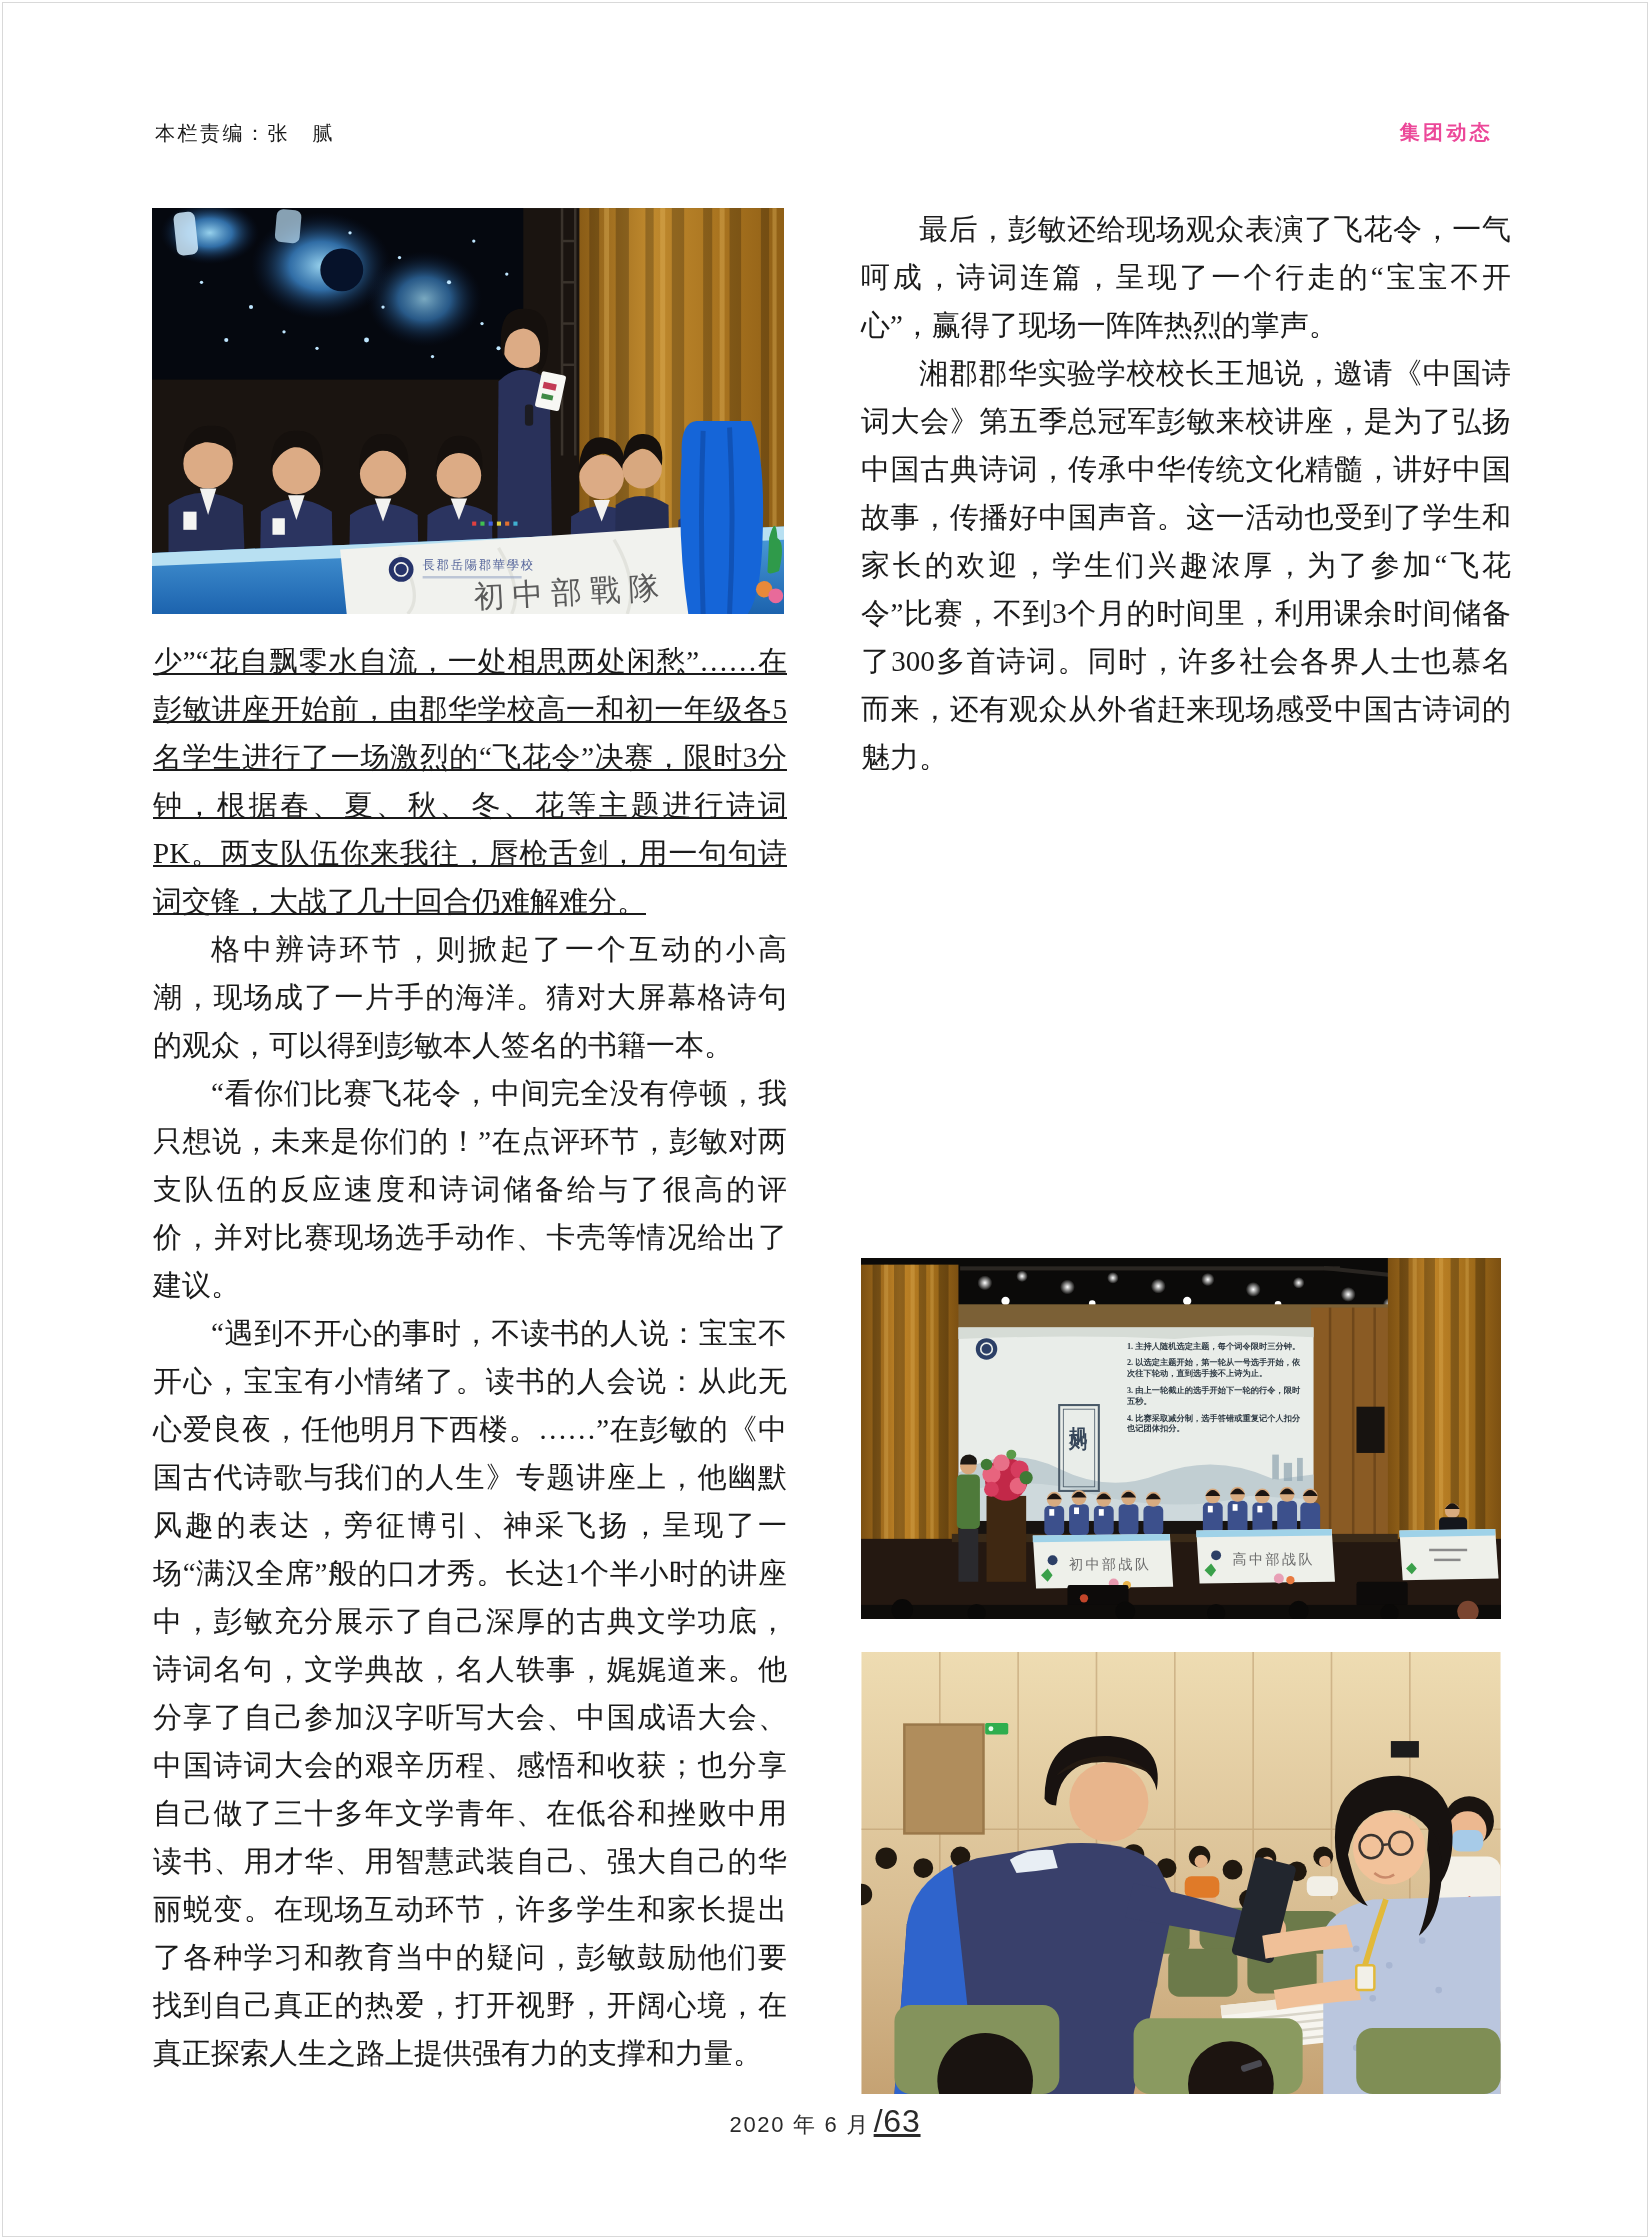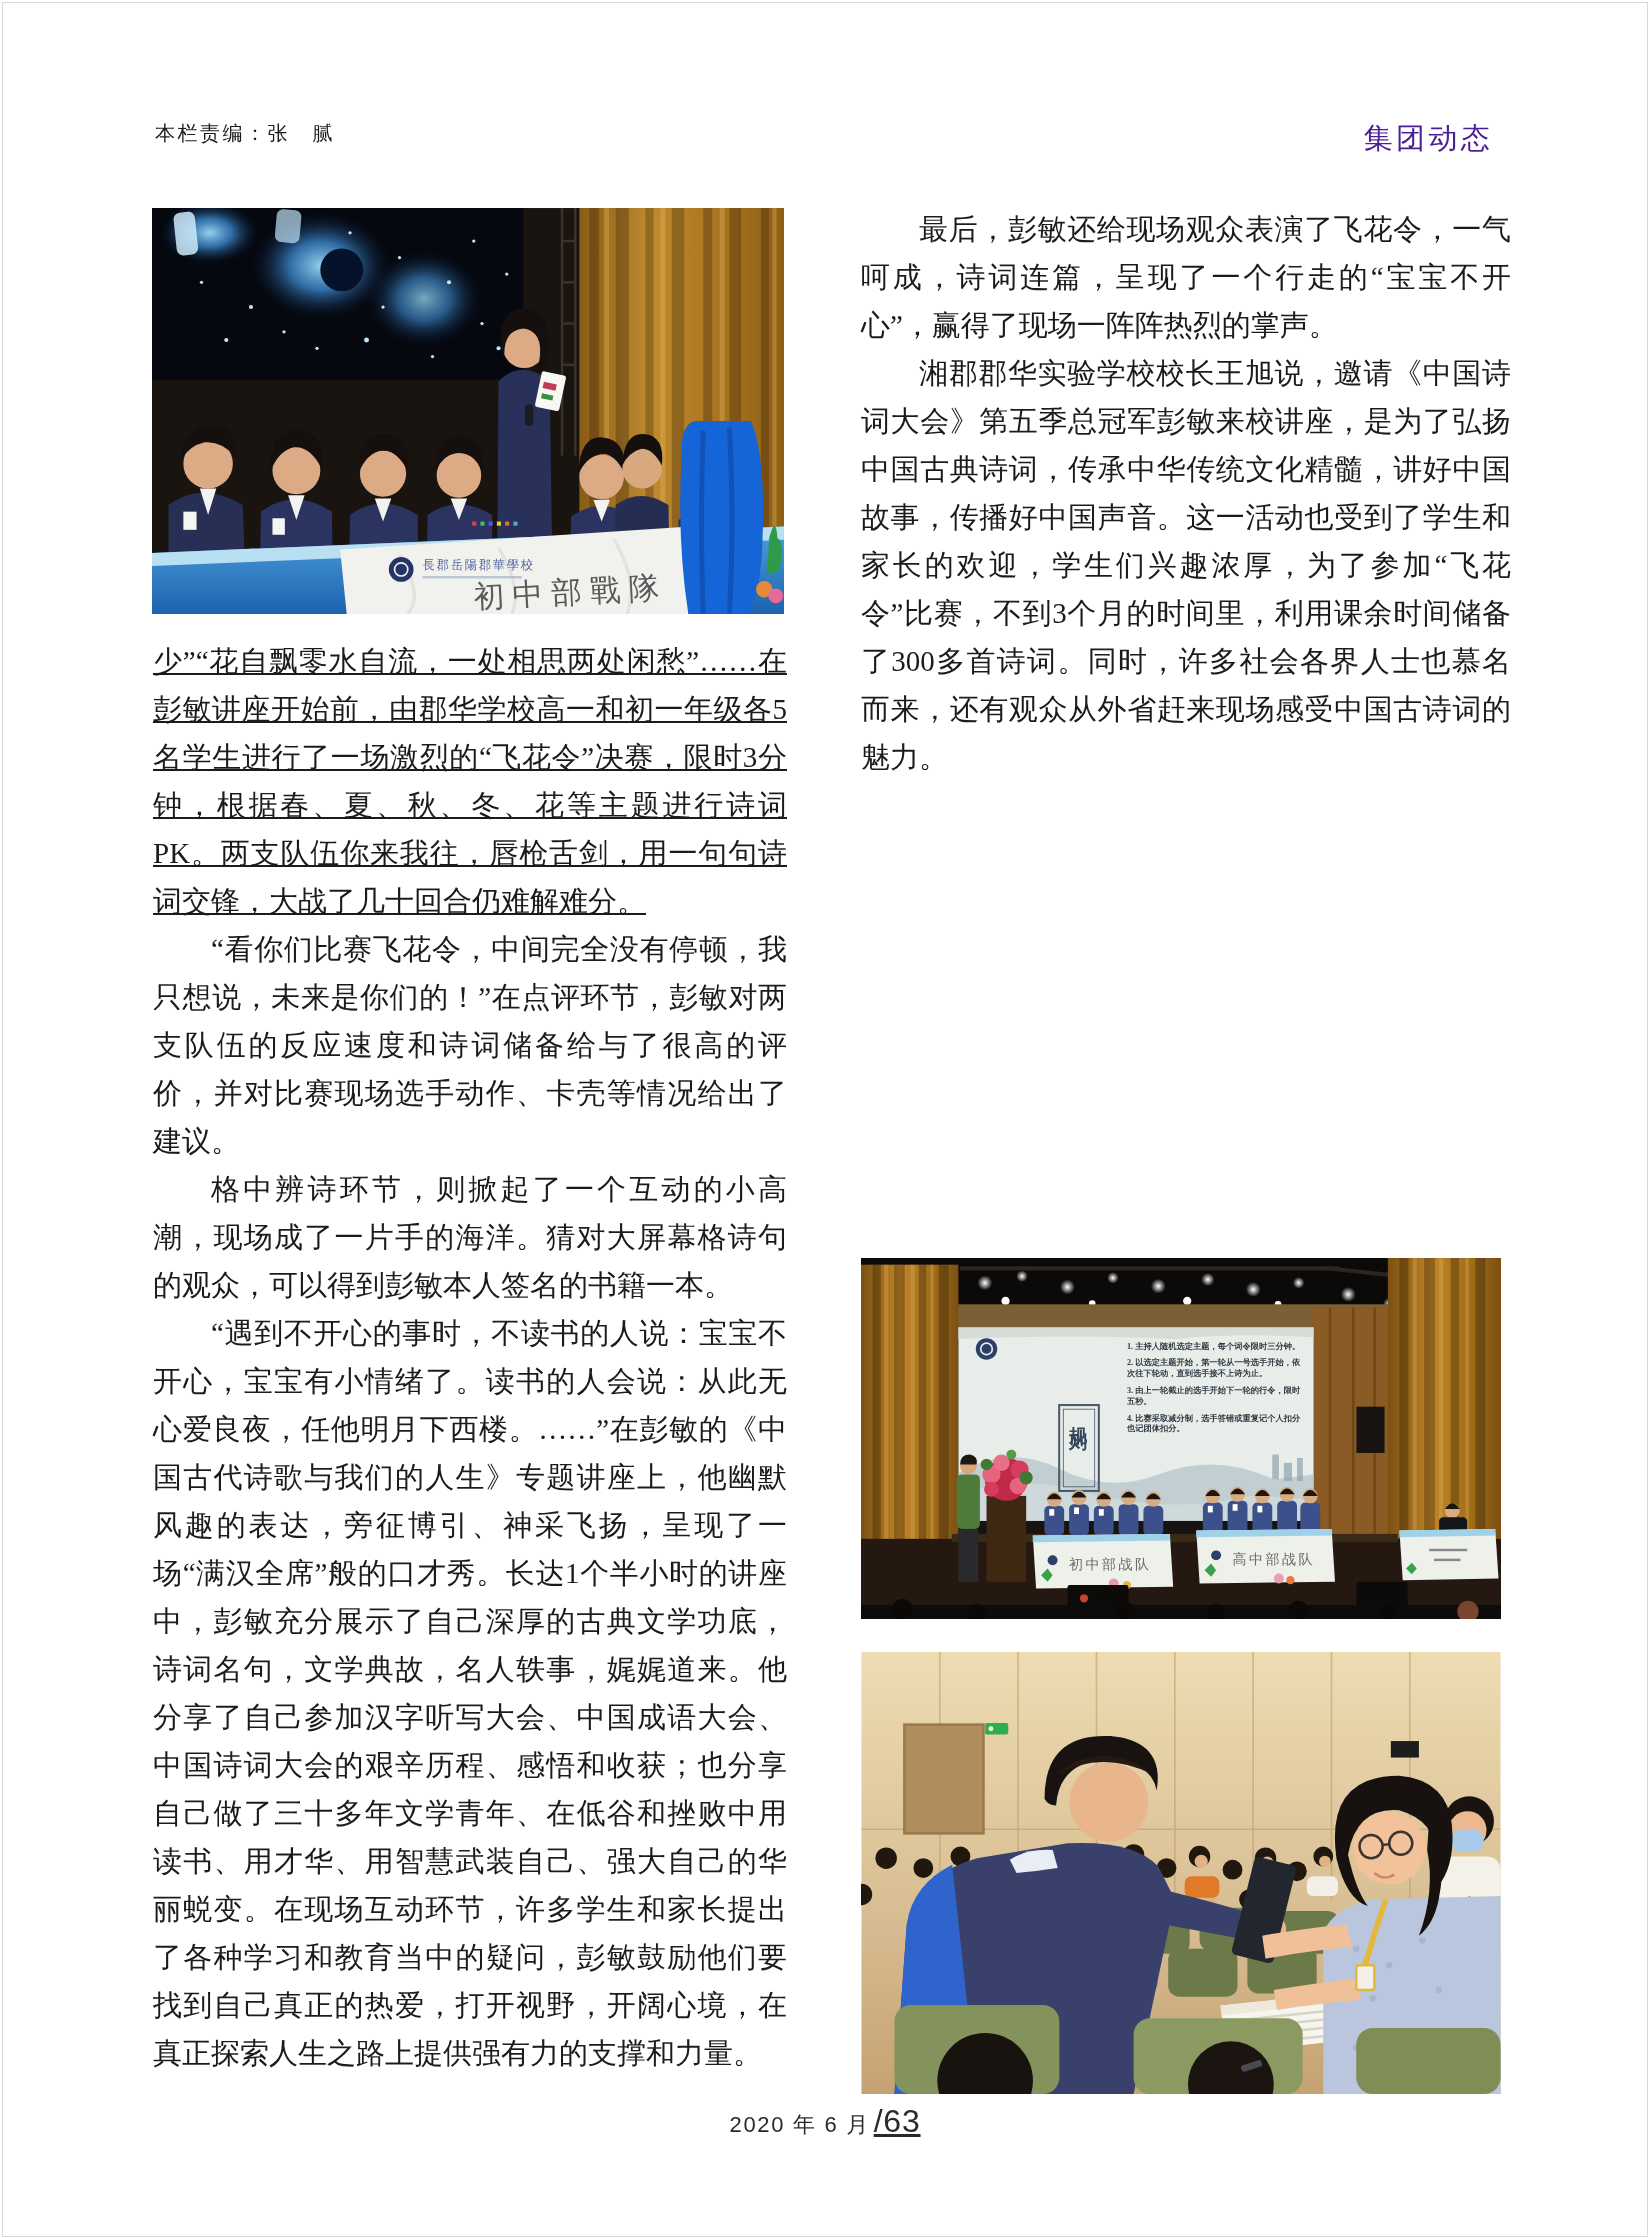--- a/index.html
+++ b/index.html
@@ -10,21 +10,21 @@
   }
   .frame{position:absolute;inset:1.7px;border:0.8px solid #d9d9d9;pointer-events:none;}
   .hdr-left{
     position:absolute;left:155px;top:120px;
     font-family:"Liberation Sans","DejaVu Sans",sans-serif;
     font-size:20px;color:#1a1a1a;letter-spacing:2.5px;
   }
   .hdr-right{
     position:absolute;right:157px;top:119px;
     font-family:"Liberation Sans","DejaVu Sans",sans-serif;
-    font-size:29px;font-weight:normal;color:#4c1d95;letter-spacing:3.3px;
+    font-size:20px;font-weight:bold;color:#ec4899;letter-spacing:3.3px;
   }
   .photo1{position:absolute;left:152px;top:208px;}
   .coltext{position:absolute;text-align:justify;}
   .coltext p{
     margin:0;font-size:29px;line-height:48px;text-indent:2em;
     color:#1b1b1b;text-align:justify;
   }
   .coltext p.cont{text-indent:0;text-decoration:underline;}
   .left-text{left:153px;top:637px;width:634px;}
   .right-text{left:861px;top:205px;width:650px;}
@@ -214,22 +214,22 @@
     <path d="M668 270 Q664 380 668 492 M700 266 Q706 380 700 492" stroke="#0e4aa8" stroke-width="6" fill="none" opacity="0.7"></path>
 
     <path d="M748 400 q8 -30 10 0 q10 6 2 40 q-14 6 -14 0 Z" fill="#2f9a4a"></path>
     <circle cx="742" cy="462" r="10" fill="#e8893a"></circle>
     <circle cx="756" cy="470" r="9" fill="#e86a9a"></circle>
   </g>
 </svg>
 
 <div class="coltext left-text">
   <p class="cont">少”“花自飘零水自流，一处相思两处闲愁”……在彭敏讲座开始前，由郡华学校高一和初一年级各5名学生进行了一场激烈的“飞花令”决赛，限时3分钟，根据春、夏、秋、冬、花等主题进行诗词PK。两支队伍你来我往，唇枪舌剑，用一句句诗词交锋，大战了几十回合仍难解难分。</p>
+  <p>格中辨诗环节，则掀起了一个互动的小高潮，现场成了一片手的海洋。猜对大屏幕格诗句的观众，可以得到彭敏本人签名的书籍一本。</p>
   <p>“看你们比赛飞花令，中间完全没有停顿，我只想说，未来是你们的！”在点评环节，彭敏对两支队伍的反应速度和诗词储备给与了很高的评价，并对比赛现场选手动作、卡壳等情况给出了建议。</p>
-  <p>格中辨诗环节，则掀起了一个互动的小高潮，现场成了一片手的海洋。猜对大屏幕格诗句的观众，可以得到彭敏本人签名的书籍一本。</p>
   <p>“遇到不开心的事时，不读书的人说：宝宝不开心，宝宝有小情绪了。读书的人会说：从此无心爱良夜，任他明月下西楼。……”在彭敏的《中国古代诗歌与我们的人生》专题讲座上，他幽默风趣的表达，旁征博引、神采飞扬，呈现了一场“满汉全席”般的口才秀。长达1个半小时的讲座中，彭敏充分展示了自己深厚的古典文学功底，诗词名句，文学典故，名人轶事，娓娓道来。他分享了自己参加汉字听写大会、中国成语大会、中国诗词大会的艰辛历程、感悟和收获；也分享自己做了三十多年文学青年、在低谷和挫败中用读书、用才华、用智慧武装自己、强大自己的华丽蜕变。在现场互动环节，许多学生和家长提出了各种学习和教育当中的疑问，彭敏鼓励他们要找到自己真正的热爱，打开视野，开阔心境，在真正探索人生之路上提供强有力的支撑和力量。</p>
 </div>
 
 <div class="coltext right-text">
   <p>最后，彭敏还给现场观众表演了飞花令，一气呵成，诗词连篇，呈现了一个行走的“宝宝不开心”，赢得了现场一阵阵热烈的掌声。</p>
   <p>湘郡郡华实验学校校长王旭说，邀请《中国诗词大会》第五季总冠军彭敏来校讲座，是为了弘扬中国古典诗词，传承中华传统文化精髓，讲好中国故事，传播好中国声音。这一活动也受到了学生和家长的欢迎，学生们兴趣浓厚，为了参加“飞花令”比赛，不到3个月的时间里，利用课余时间储备了300多首诗词。同时，许多社会各界人士也慕名而来，还有观众从外省赶来现场感受中国古诗词的魅力。</p>
 </div>
 
 <svg class="photo2" width="640" height="361" viewBox="0 0 775 437">
   <defs>

